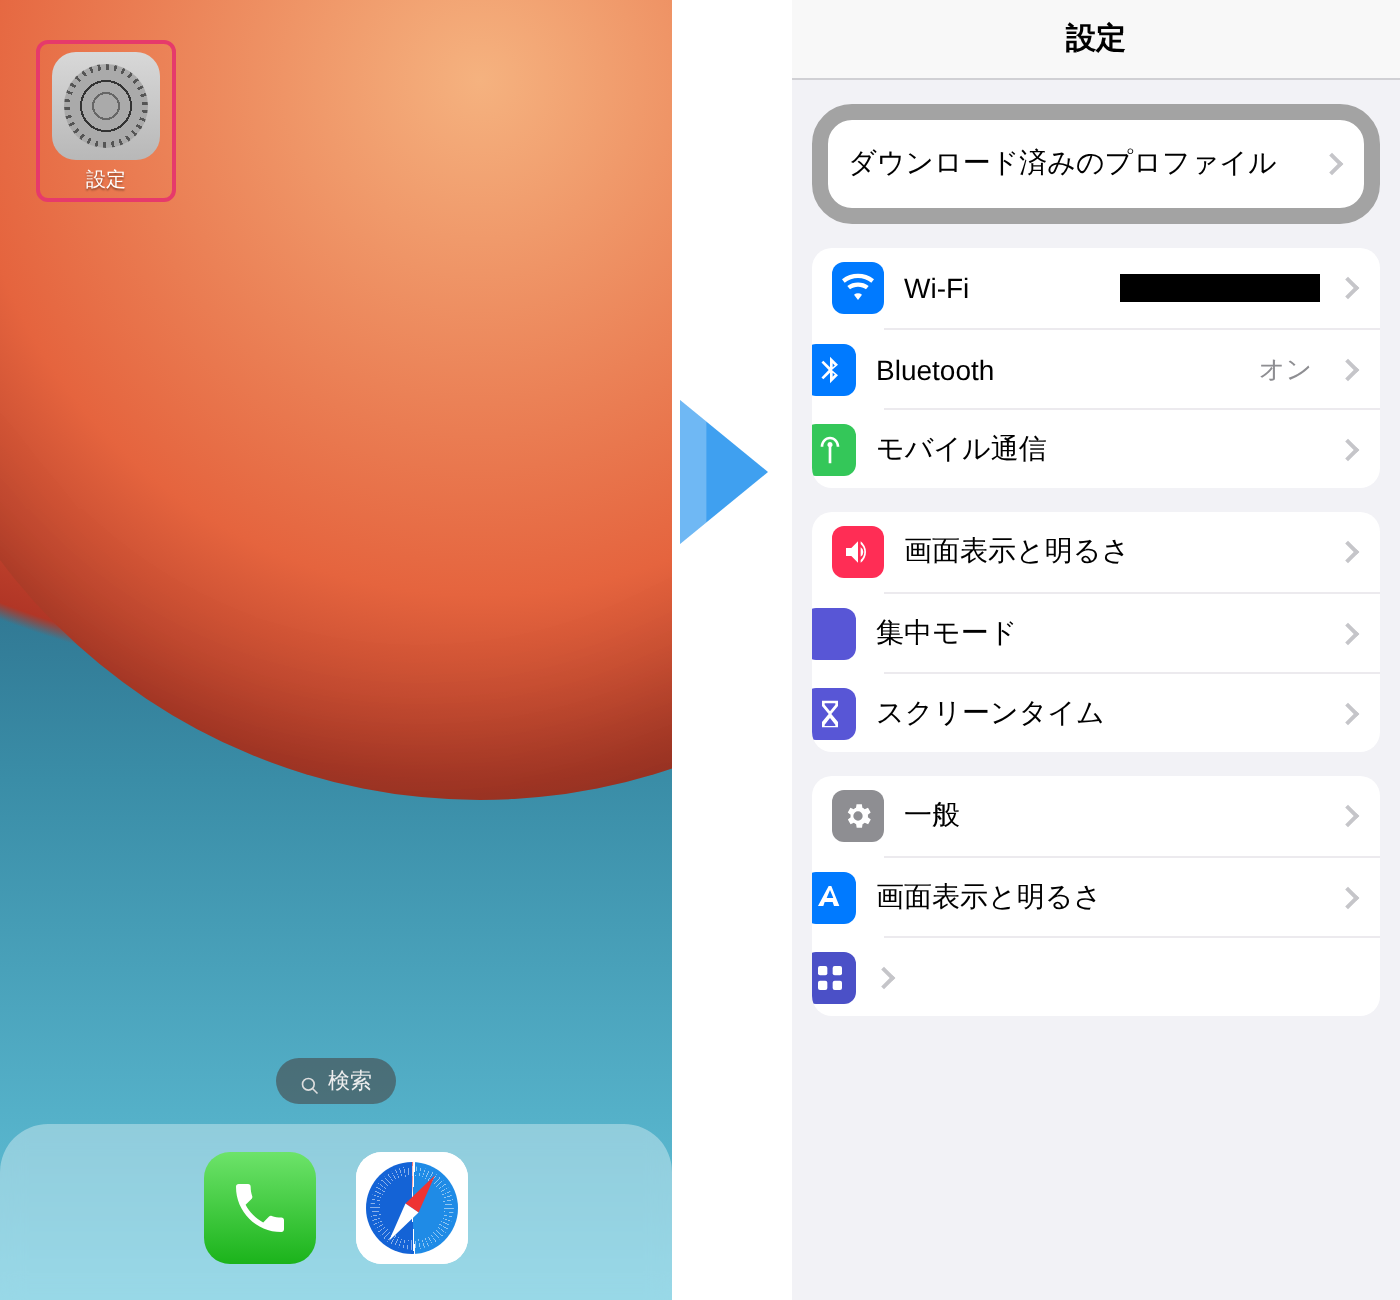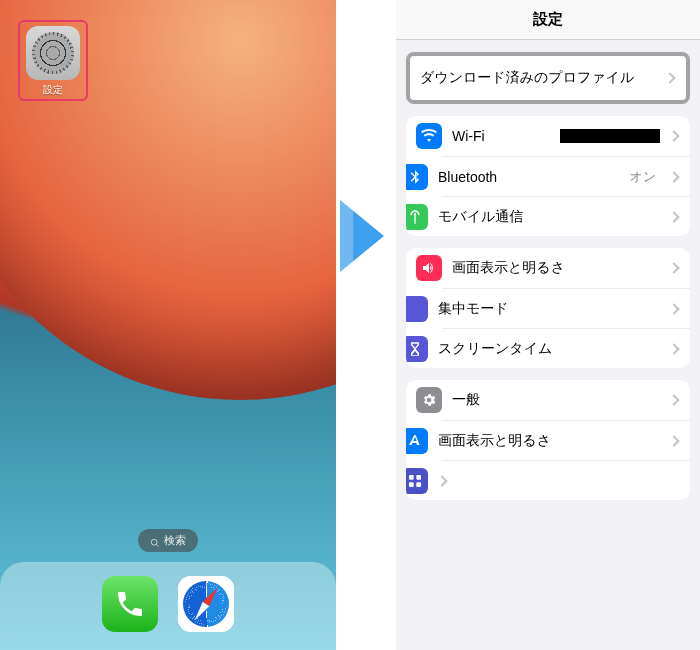--- a/index.html
+++ b/index.html
@@ -140,21 +140,21 @@
   .row-icon svg{width:16px;height:16px;fill:#fff;}
   .row-label{flex:1 1 auto; color:#000;}
   .row-value{color:#8e8e92; font-size:13px; padding-right:4px;}
   .row-value.redacted{ background:#000; color:#000; width:100px; height:14px; }
   .chevron{
     width:8px;height:8px;
     border-top:2px solid #c5c5c9;border-right:2px solid #c5c5c9;
     transform:rotate(45deg); flex:0 0 auto; margin-right:2px;
   }
   .highlight-box{
-    border:4px solid #a3a3a3; border-radius:8px;
+    border:8px solid #a3a3a3; border-radius:20px;
   }
   .group.single .row{min-height:44px;}
   .toggle{
     width:40px;height:24px;border-radius:12px;background:#e9e9ec;position:relative;flex:0 0 40px;
   }
   .toggle::after{
     content:"";position:absolute;top:2px;left:2px;width:20px;height:20px;border-radius:50%;
     background:#fff; box-shadow:0 1px 2px rgba(0,0,0,.3);
   }
   

